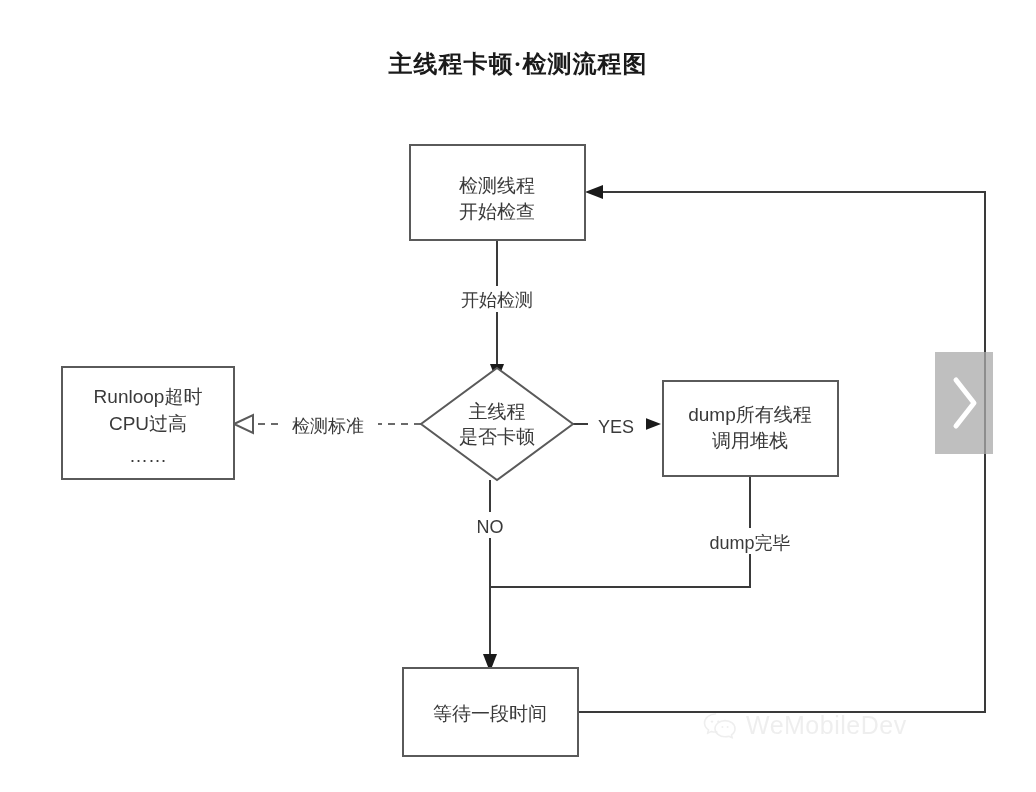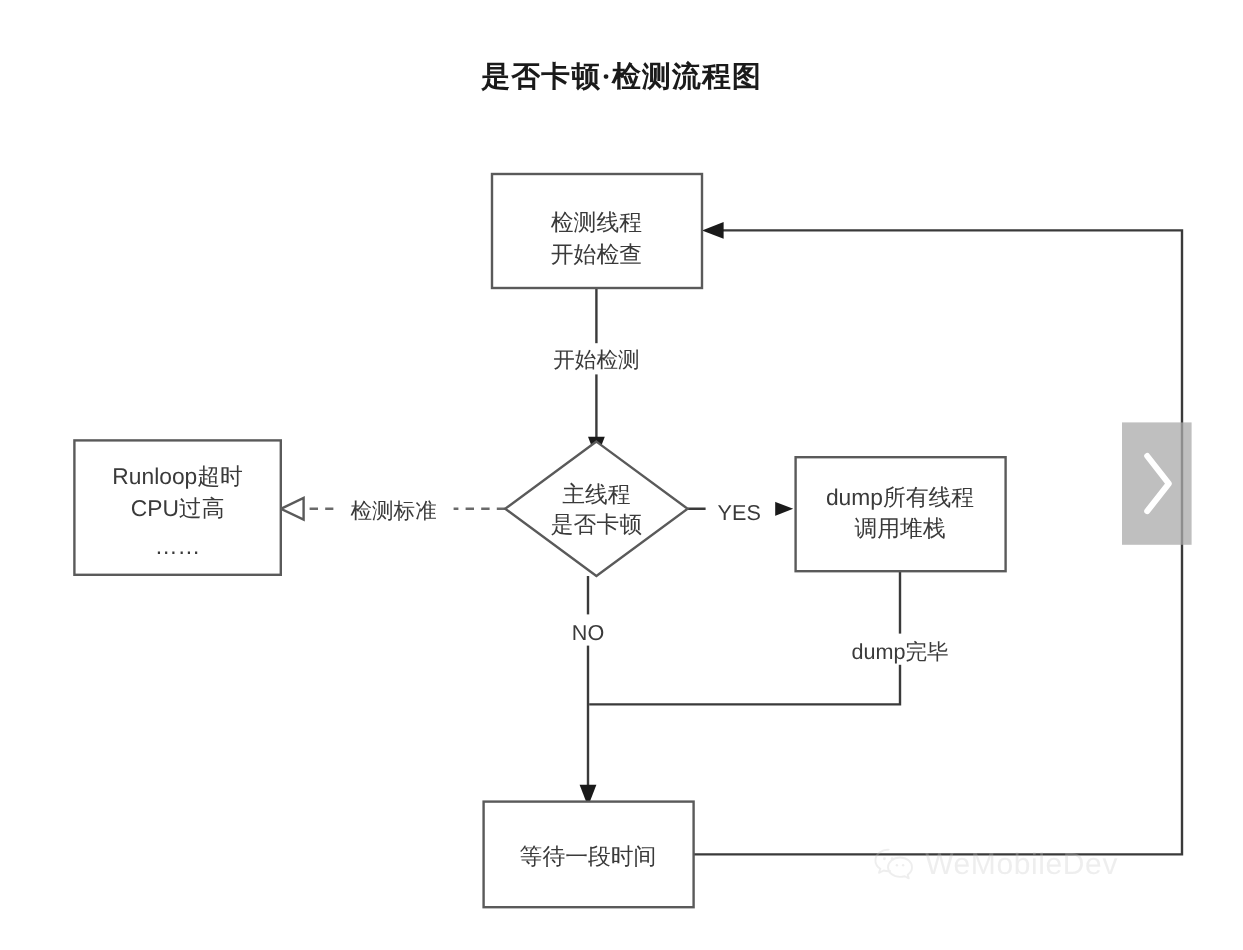--- a/index.html
+++ b/index.html
@@ -84,44 +84,44 @@
     left: 935px;
     top: 352px;
     width: 58px;
     height: 102px;
     background: rgba(170,170,170,0.75);
     cursor: pointer;
   }
   #next-chevron svg { display: block; }
   #watermark {
     position: absolute;
-    left: 728px;
+    left: 703px;
     top: 700px;
     width: 290px;
     height: 40px;
     display: flex;
-    align-items: center;
+    align-items: flex-end;
     gap: 9px;
     opacity: 0.30;
     pointer-events: none;
   }
   #watermark-text {
     font-family: "Liberation Sans", "DejaVu Sans", sans-serif;
     font-size: 25px;
     color: #c9c9c9;
     letter-spacing: 0.5px;
     white-space: nowrap;
   }
 </style>
 </head>
 <body>
 
 <div id="page">
 
-  <div id="title">是否卡顿·检测流程图</div>
+  <div id="title">主线程卡顿·检测流程图</div>
 
   <svg id="flow-svg" viewBox="0 0 1036 792" xmlns="http://www.w3.org/2000/svg">
 
     <g>
       <line class="edge-line" x1="497" y1="240" x2="497" y2="368"></line>
       <polygon class="arrow-filled" points="497,382 490,364 504,364"></polygon>
     </g>
 
     <g>
       <line class="edge-line-dashed" x1="421" y1="424" x2="252" y2="424"></line>

